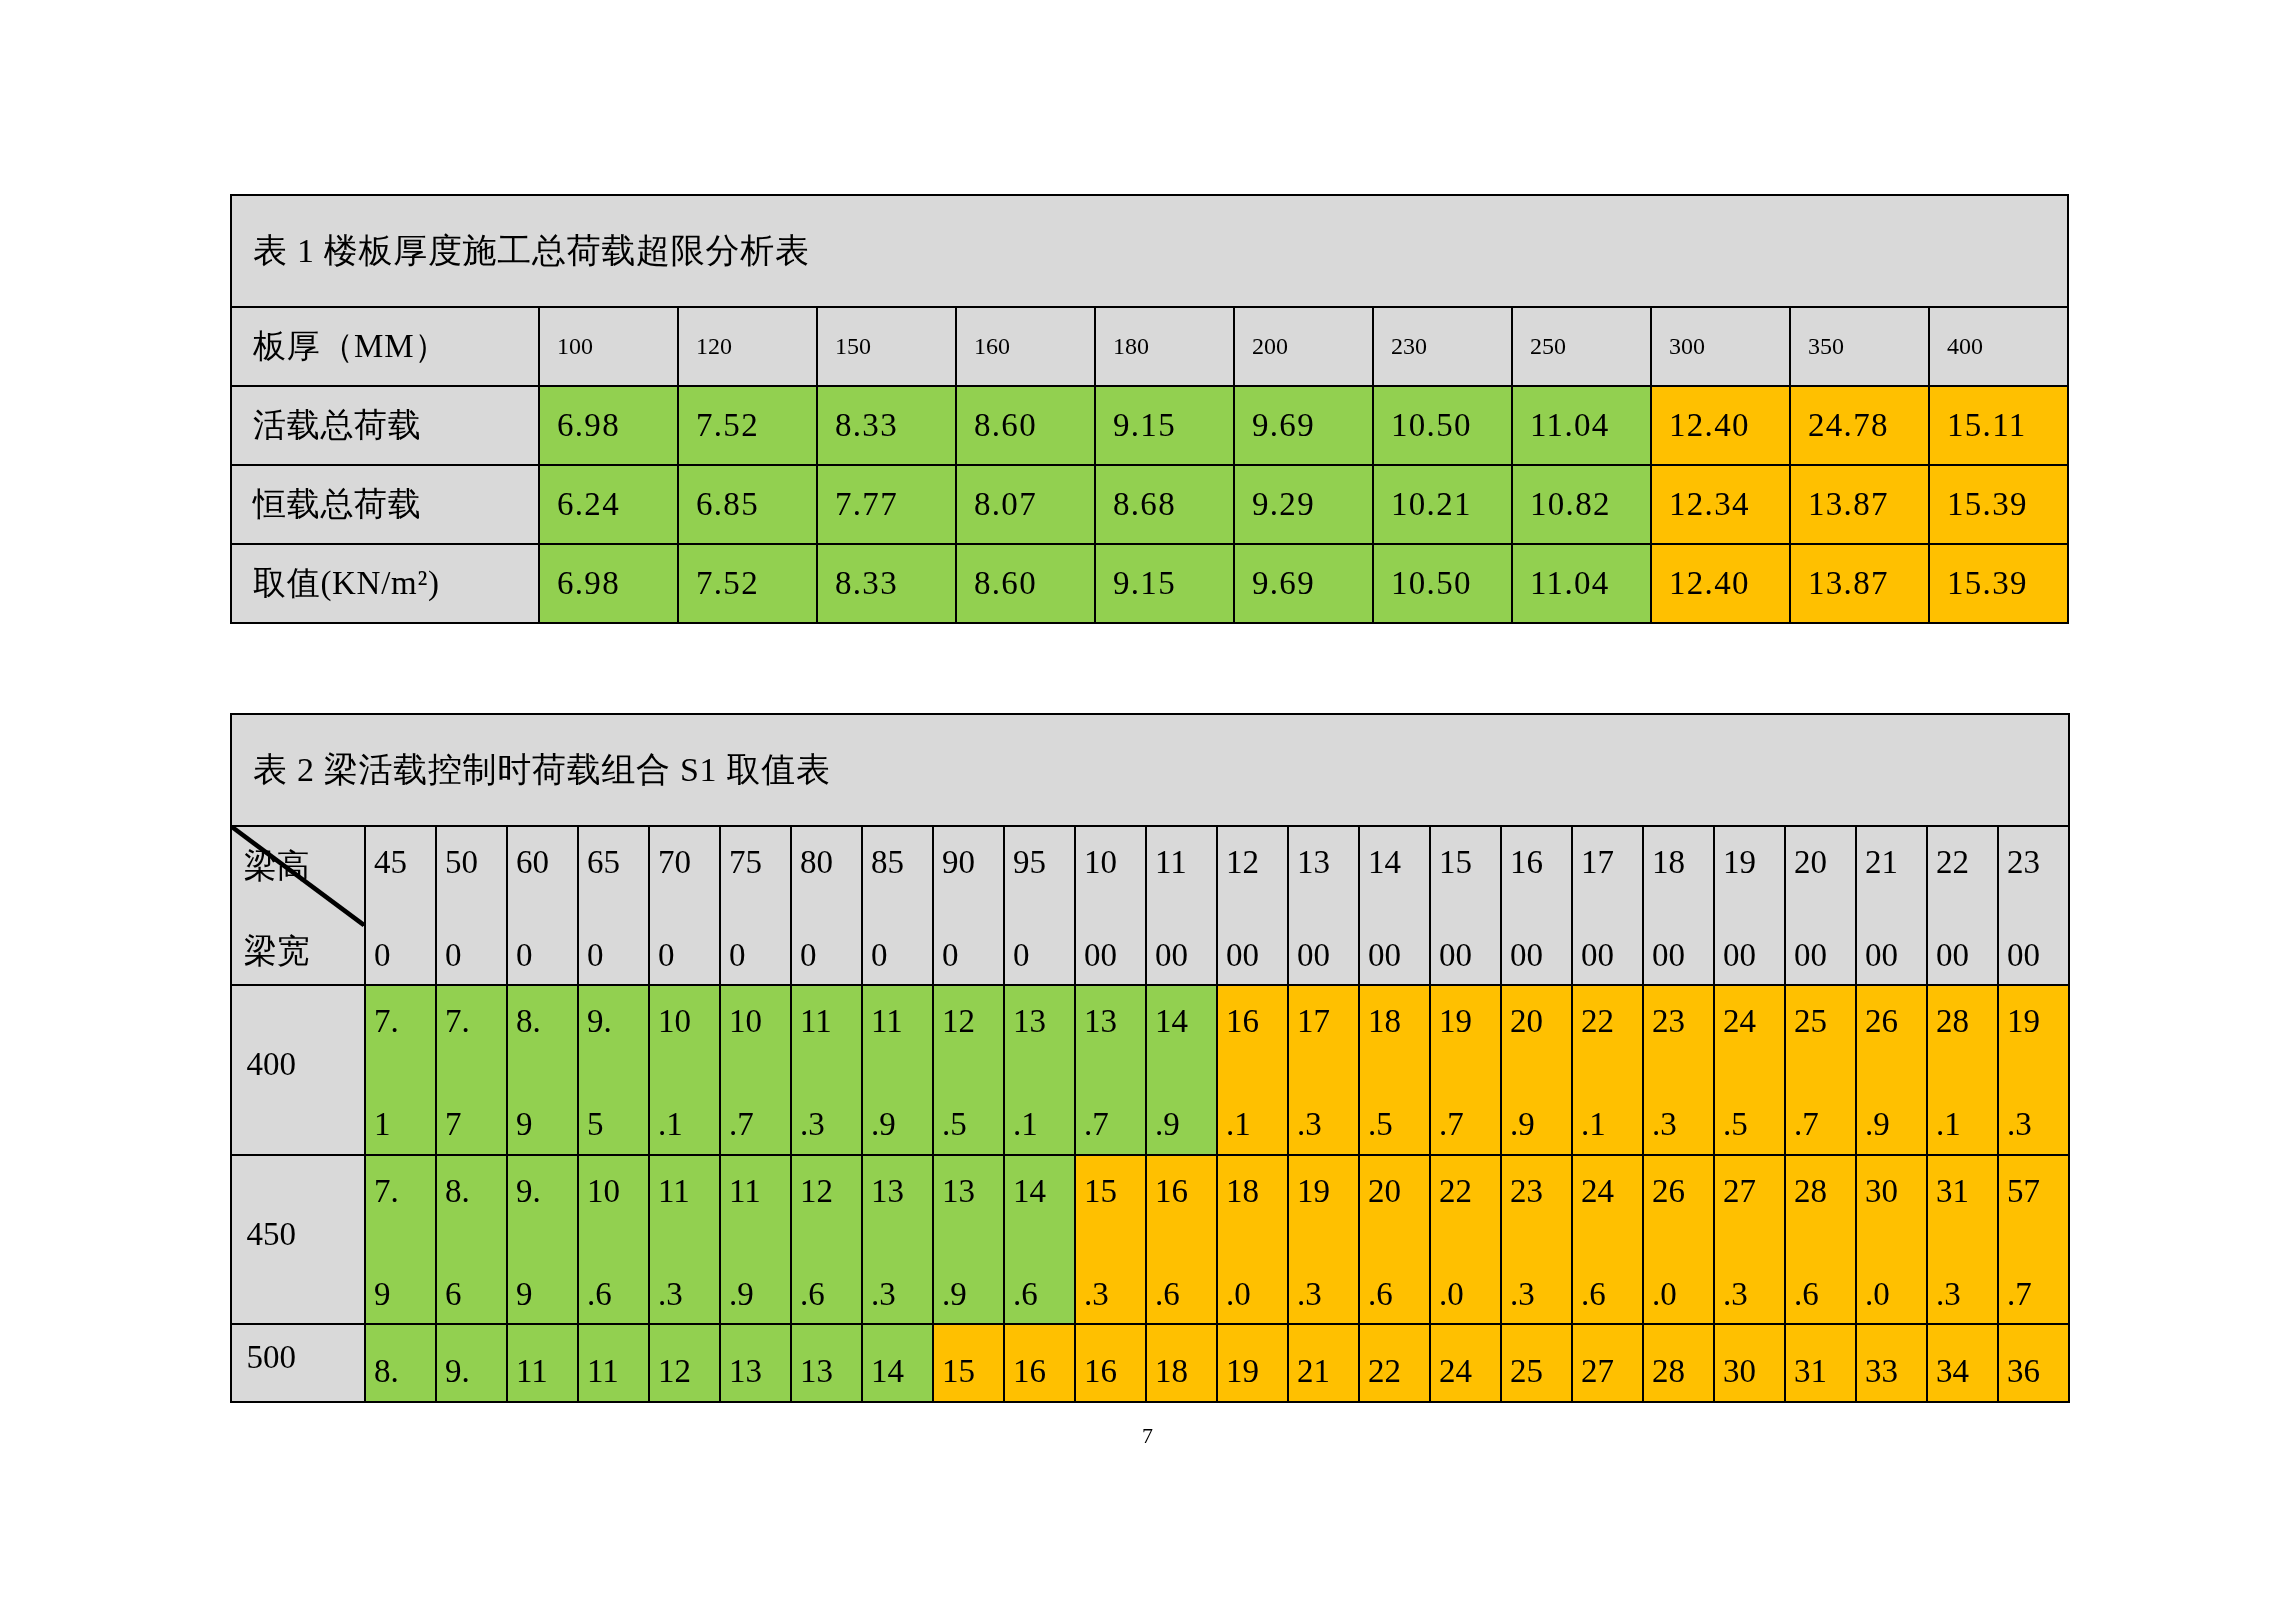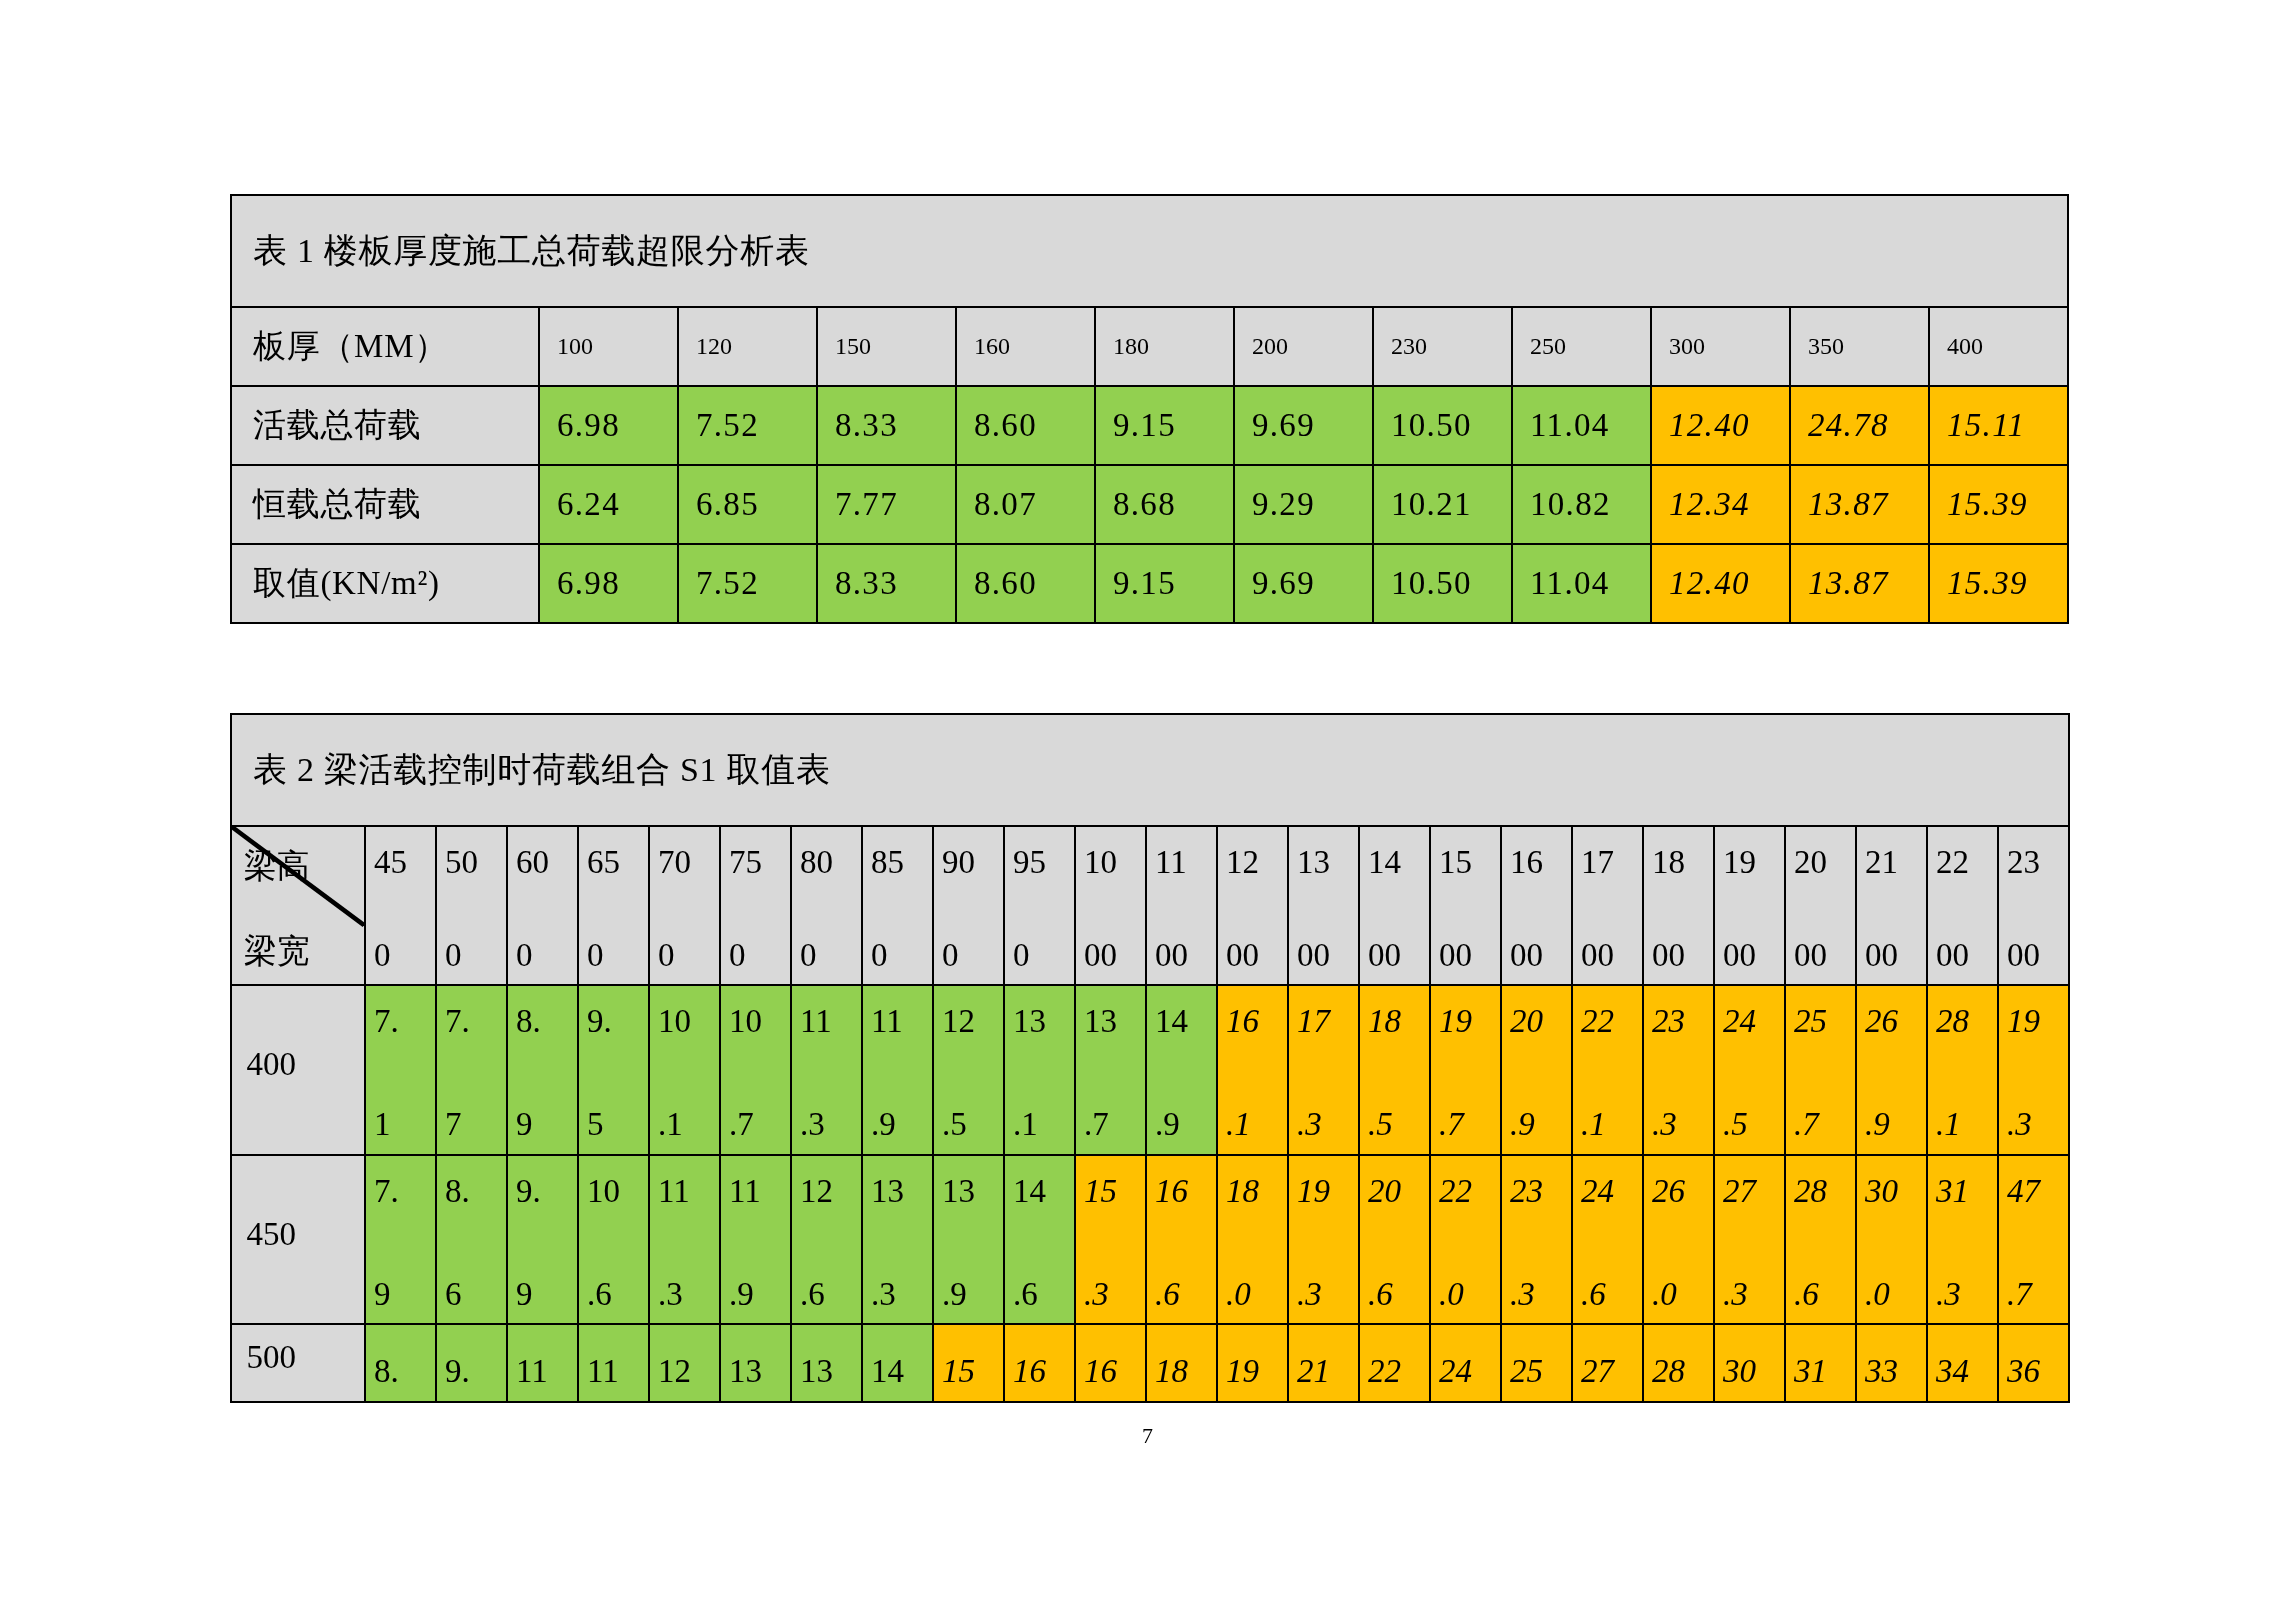--- a/index.html
+++ b/index.html
@@ -62,21 +62,21 @@
   .t1-cell {
     font-size: 33px;
     padding-left: 17px !important;
     letter-spacing: 1.3px;
   }
   .t1-hdrnum {
     font-size: 24px;
     padding-left: 17px !important;
   }
   td.green { background: #92d050 !important; }
-  td.orange { background: #ffc000 !important; font-style: italic; }
+  td.orange { background: #ffc000 !important; }
 
   
   #table2-wrap {
     position: absolute;
     left: 230px;
     top: 713px;
     width: 1832px;
   }
   #table2 { width: 1832px; }
   #table2 td { }
@@ -579,21 +579,21 @@
             </td>
             <td class="t2-cell orange">
               <span class="l1">30</span>
               <span class="l2">.0</span>
             </td>
             <td class="t2-cell orange">
               <span class="l1">31</span>
               <span class="l2">.3</span>
             </td>
             <td class="t2-cell orange">
-              <span class="l1">47</span>
+              <span class="l1">57</span>
               <span class="l2">.7</span>
             </td>
           </tr>
           <tr class="row-short">
             <td class="t2-rowlabel">500</td>
             <td class="t2-cell single green">8.</td>
             <td class="t2-cell single green">9.</td>
             <td class="t2-cell single green">11</td>
             <td class="t2-cell single green">11</td>
             <td class="t2-cell single green">12</td>

